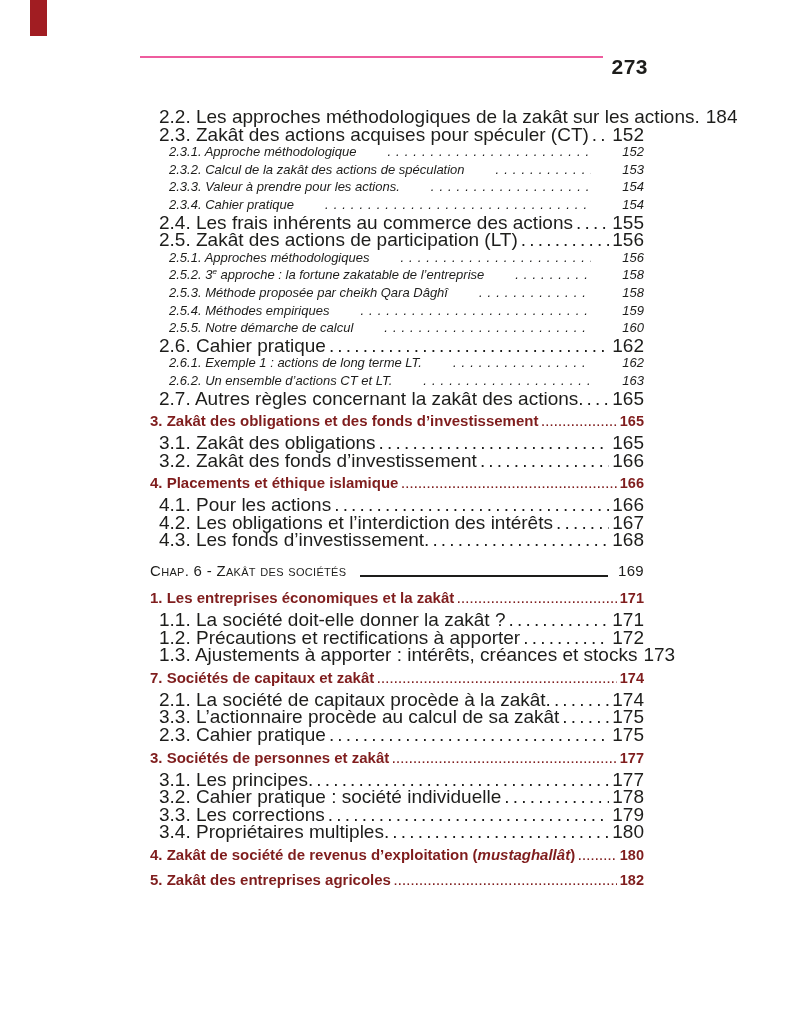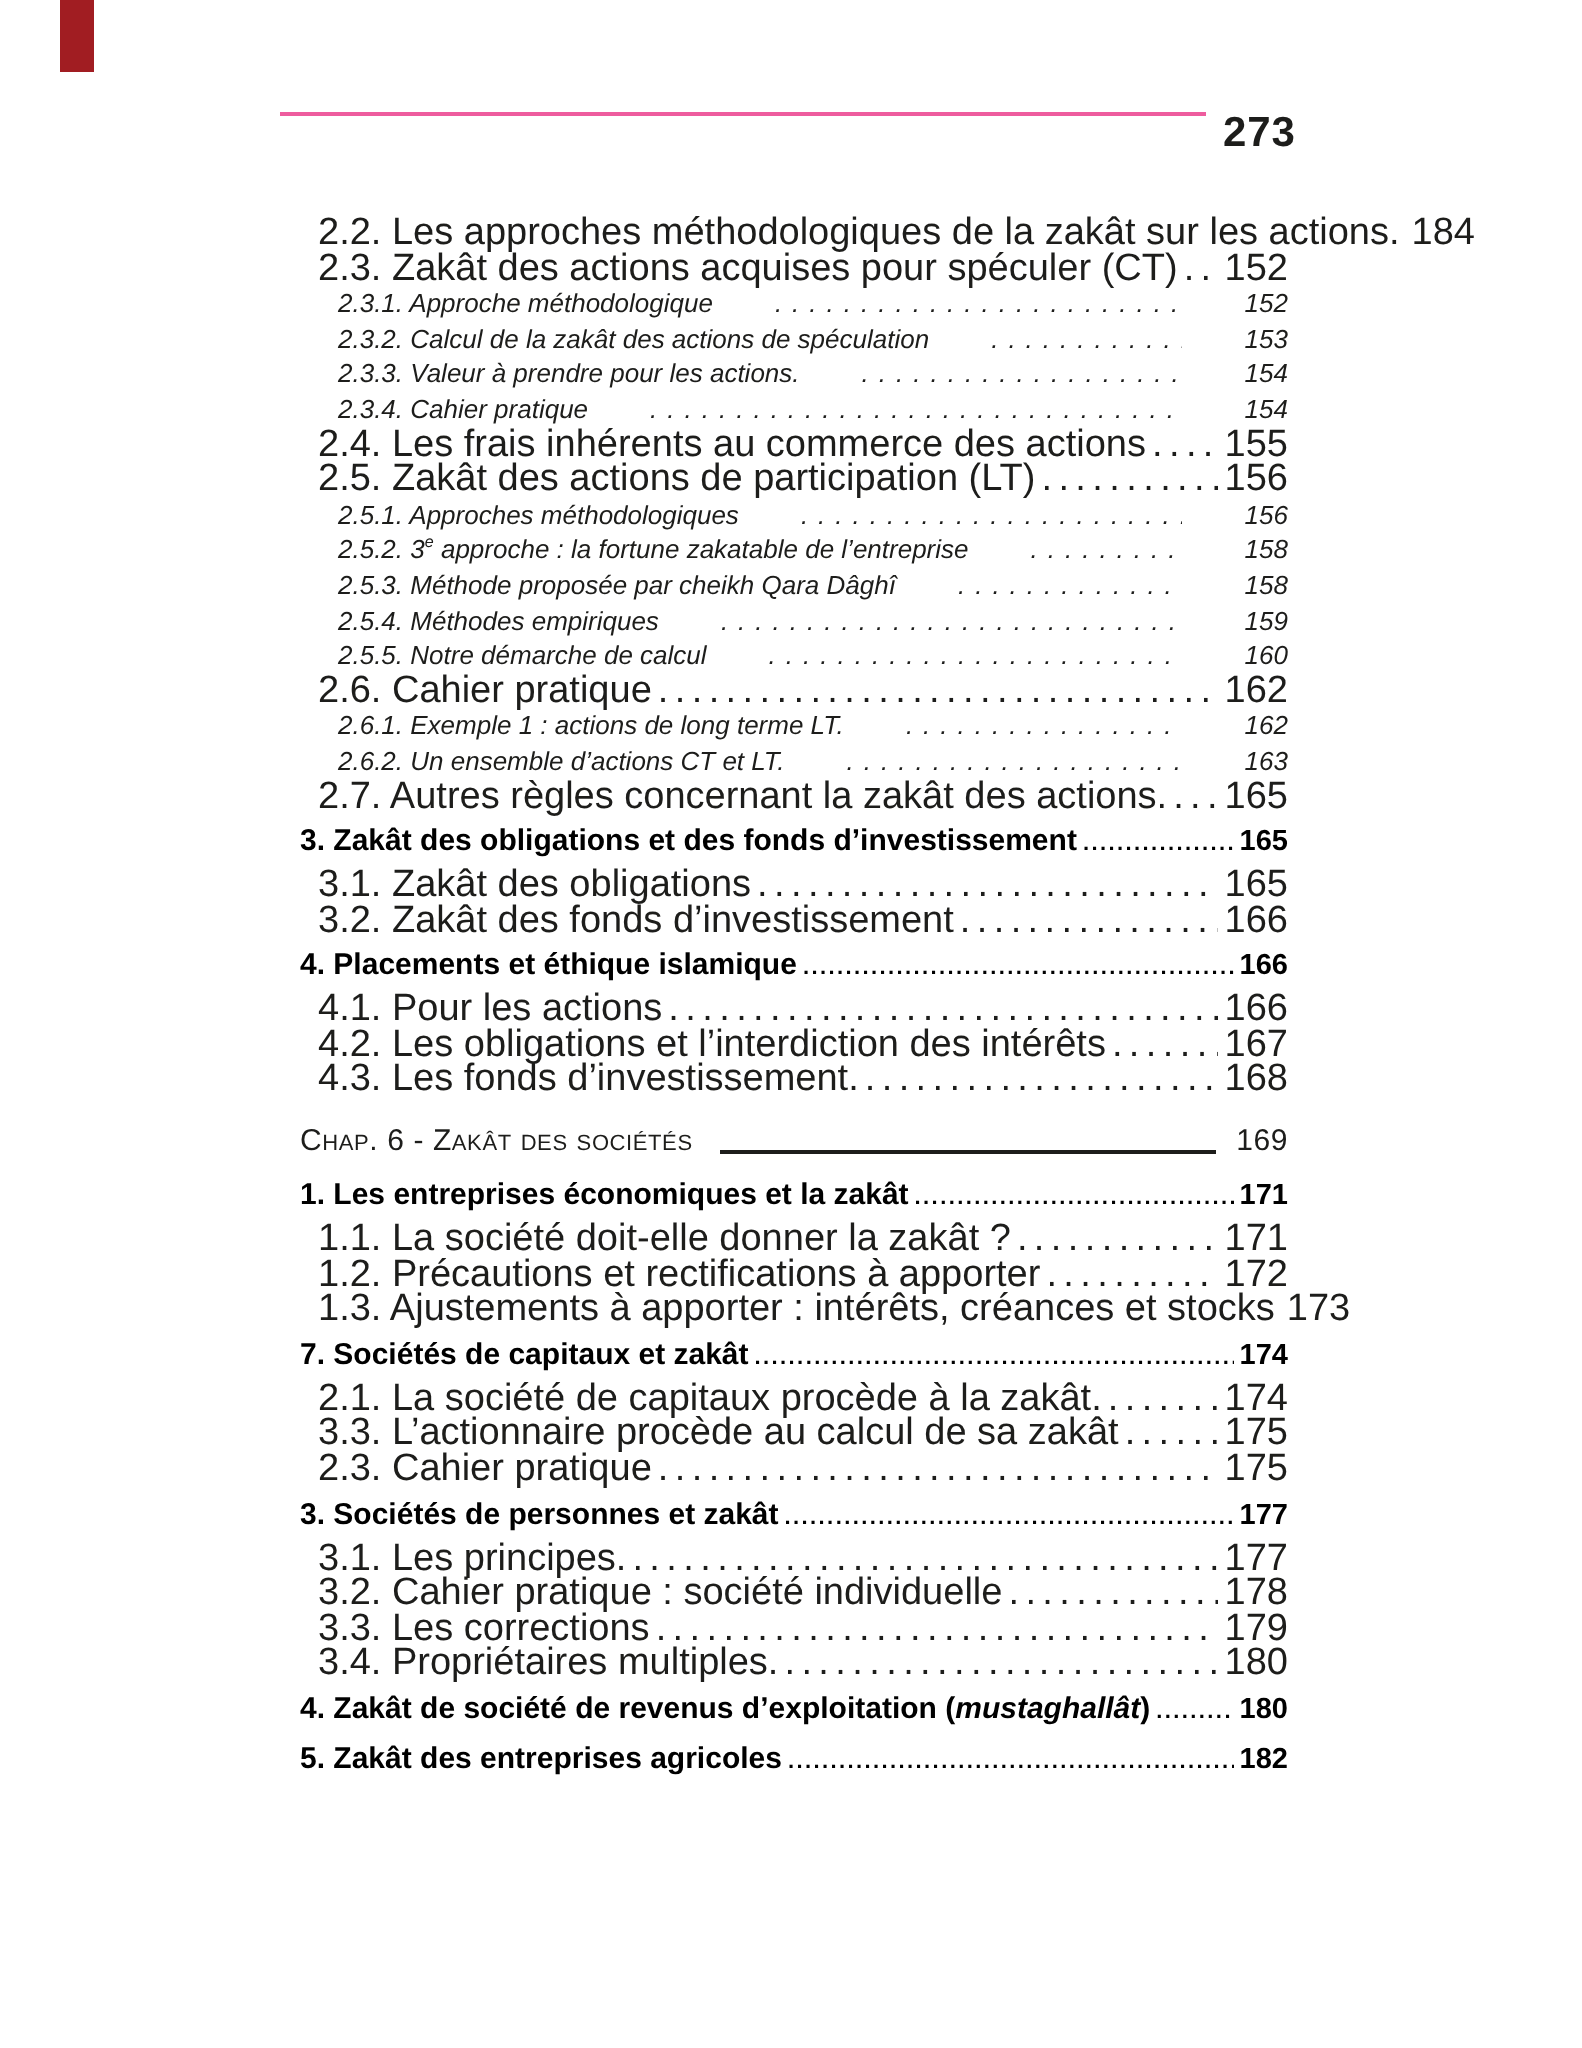--- a/index.html
+++ b/index.html
@@ -53,21 +53,21 @@
   
   .sub { font-size: 19px; line-height: 17.6px; padding-left: 9px; }
   .sub .leader::after { letter-spacing: 3.2px; }
 
   
   .subsub { font-size: 13px; font-style: italic; line-height: 17.6px; padding-left: 19px; gap: 28px; }
   .subsub .leader::after { letter-spacing: 5px; }
 
   
   .section {
-    color: #000000; font-weight: bold; font-size: 15px;
+    color: #7f1d1d; font-weight: bold; font-size: 15px;
     line-height: 19px; margin: 4px 0 2px 0;
   }
   .section .leader::after { font-size: 11px; letter-spacing: 1.2px; font-weight: bold; }
   .section .pg { font-size: 14.5px; }
 
   
   .chapter {
     font-weight: normal; font-size: 15px;
     font-variant: small-caps; letter-spacing: 0.3px;
     line-height: 20px; margin: 12px 0 7px 0;

